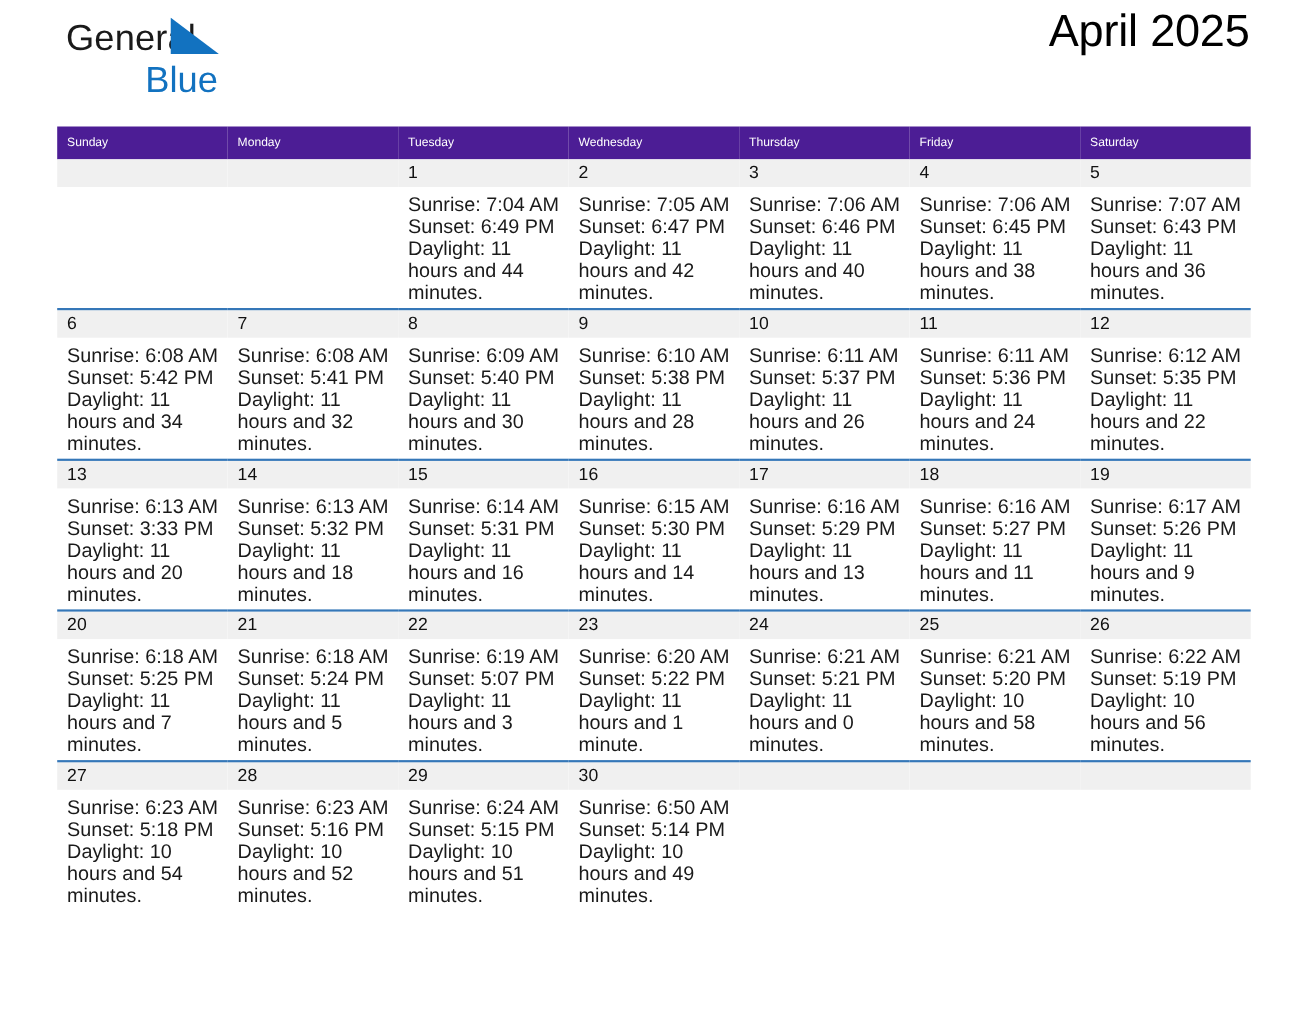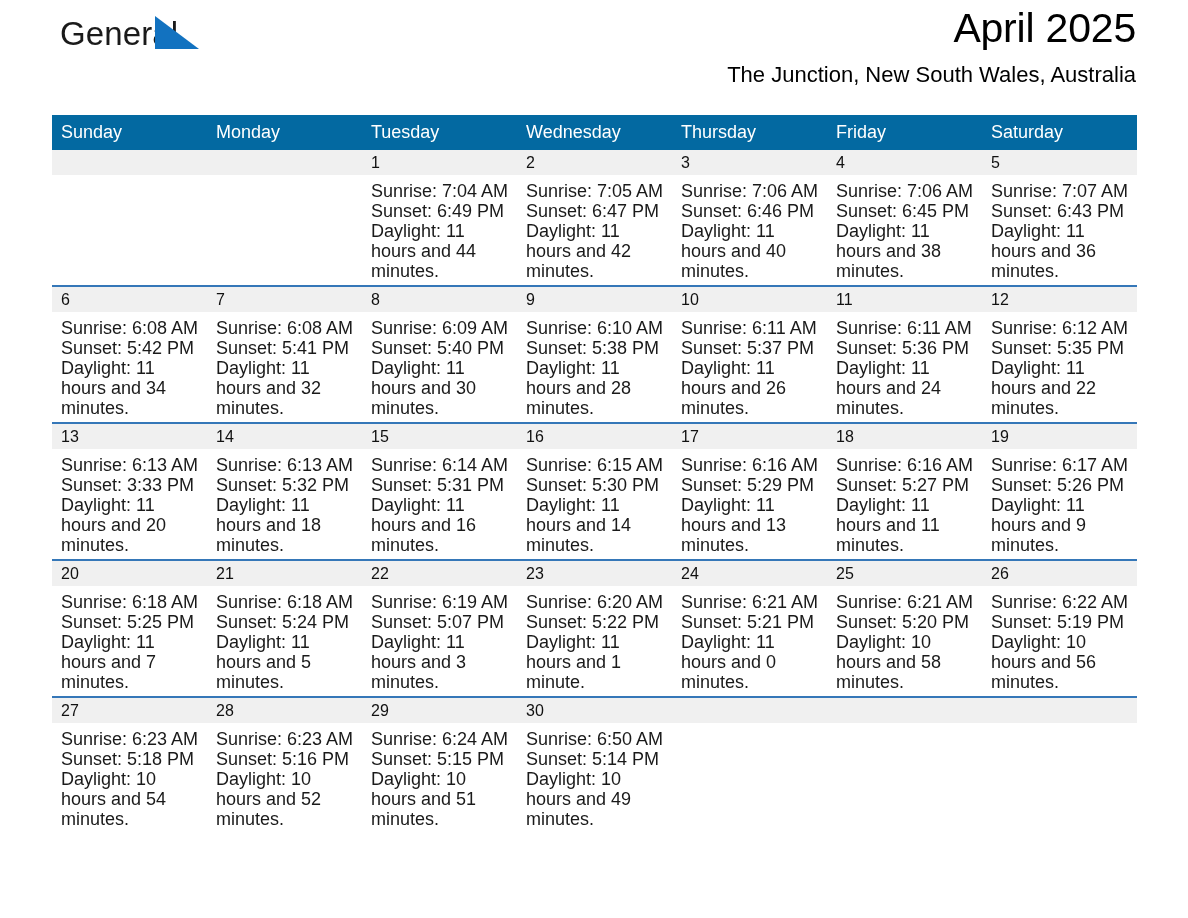--- a/index.html
+++ b/index.html
@@ -92,23 +92,23 @@
   
   .calendar {
     margin: 10px 52px 0 52px;
     width: 1085px;
     border-collapse: collapse;
     table-layout: fixed;
   }
   .calendar col { width: 155px; }
 
   thead th {
-    background: #0369a1;
+    background: #4c1d95;
     color: #ffffff;
-    font-size: 18px;
+    font-size: 11px;
     font-weight: 400;
     text-align: left;
     padding: 7px 0 7px 9px;
     height: 16px;
     vertical-align: middle;
     border: none;
   }
 
   tbody tr.week-row > td {
     vertical-align: top;
@@ -150,25 +150,27 @@
 
     <div class="logo">
       <div class="logo-row1">
         <span class="logo-general">General</span>
         <span class="logo-tri">
           <svg width="44" height="33" viewBox="0 0 44 33" xmlns="http://www.w3.org/2000/svg">
             <polygon points="0,0 0,33 44,33" fill="#1272c0"></polygon>
           </svg>
         </span>
       </div>
+      <div class="logo-row2">
+        <span class="logo-blue">Blue</span>
+      </div>
     </div>
 
     <div class="title-block">
       <h1 class="month-title">April 2025</h1>
-      <div class="location">The Junction, New South Wales, Australia</div>
     </div>
 
   </div>
 
   <table class="calendar">
     <colgroup>
       <col>
         <col>
         <col>
         <col>

